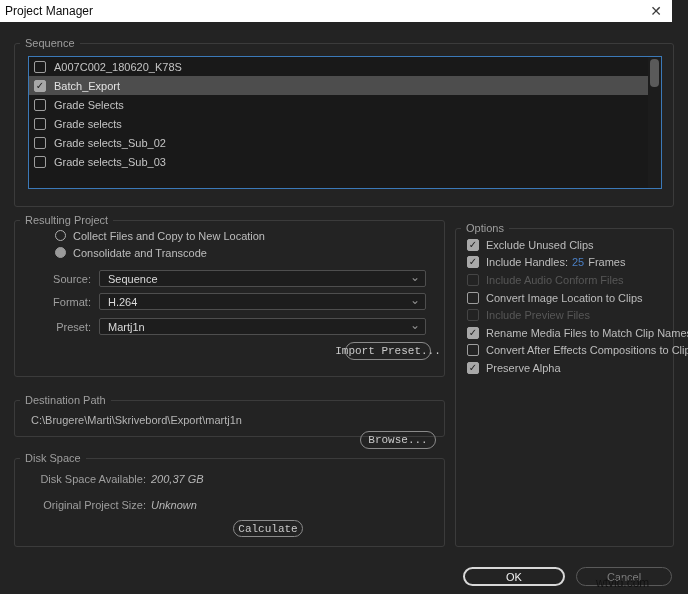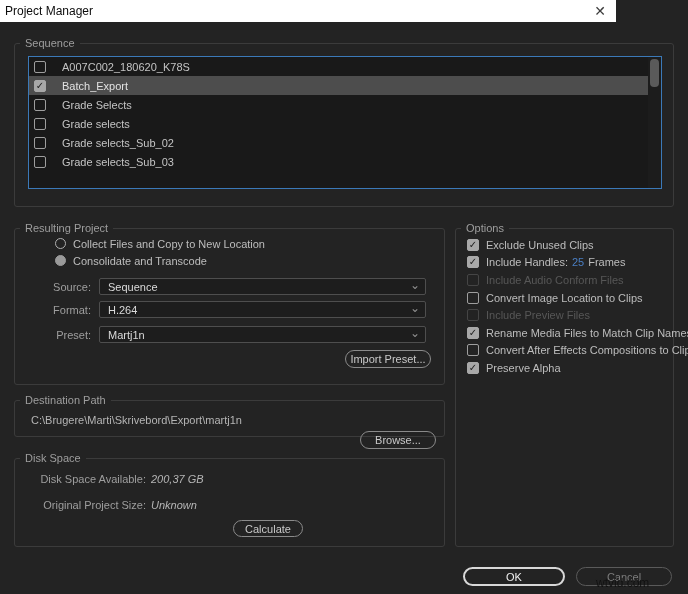--- a/index.html
+++ b/index.html
@@ -7,21 +7,21 @@
   body {
     font-family: "Liberation Sans", sans-serif;
     background: #232323;
     overflow: hidden;
     -webkit-font-smoothing: antialiased;
   }
   .dialog { position: relative; width: 688px; height: 594px; background: #232323; }
 
   
   .titlebar {
-    position: absolute; top: 0; left: 0; width: 616px; height: 22px;
+    position: absolute; top: 0; left: 0; width: 672px; height: 22px;
     background: #ffffff; display: flex; align-items: center; justify-content: space-between;
     padding: 0 10px 0 5px;
   }
   .titlebar .title { font-size: 12px; color: #0c0c0c; }
   .titlebar .close { font-size: 14px; color: #3c3c3c; cursor: default; line-height: 14px; }
 
   
   .group {
     position: absolute; border: 1px solid #3b3b3b; border-radius: 3px;
   }
@@ -29,21 +29,21 @@
     position: absolute; top: -7px; left: 5px; background: #232323;
     padding: 0 5px; font-size: 11px; color: #9e9e9e; white-space: nowrap;
   }
 
   
   .seq-list {
     position: absolute; left: 13px; top: 12px; width: 634px; height: 133px;
     background: #191919; border: 1px solid #3b79b8; overflow: hidden;
   }
   .seq-row {
-    display: flex; align-items: center; height: 19px; padding-left: 5px; gap: 16px;
+    display: flex; align-items: center; height: 19px; padding-left: 5px; gap: 8px;
     font-size: 11px; color: #c4c4c4; white-space: nowrap;
   }
   .seq-row.selected { background: #4d4d4d; color: #e2e2e2; }
   .cb {
     width: 12px; height: 12px; flex: 0 0 12px; border: 1px solid #9e9e9e; border-radius: 2px;
     background: transparent; font-size: 10px; line-height: 10px; text-align: center; color: #1d1d1d;
   }
   .cb.checked { background: #a8a8a8; border-color: #a8a8a8; }
   .cb.disabled { border-color: #454545; }
   .scrollbar {
@@ -75,21 +75,21 @@
   .select .value {
     position: absolute; left: 8px; top: 2px; font-size: 11px; color: #dadada; white-space: nowrap;
   }
   .select .chev {
     position: absolute; right: 5px; top: -1px; font-size: 12px; color: #8f8f8f;
   }
 
   
   .pill {
     position: absolute; border: 1px solid #8a8a8a; border-radius: 9px; background: transparent;
-    color: #c9c9c9; font-size: 11px; font-family: Liberation Sans, sans-serif;
+    color: #c9c9c9; font-size: 11px; font-family: Liberation Mono, monospace;
     display: flex; align-items: center; justify-content: center; white-space: nowrap;
   }
 
   
   .opt-rows { position: absolute; left: 0; top: 7px; width: 100%; }
   .opt-row {
     display: flex; align-items: center; gap: 7px; height: 17.6px; padding-left: 11px;
     font-size: 11px; color: #bdbdbd; white-space: nowrap;
   }
   .opt-row .gap4 { margin-left: -3px; }
@@ -155,21 +155,21 @@
       <div class="seq-row">
         <span class="cb"></span>
         <span>Grade selects_Sub_03</span>
       </div>
       <div class="scrollbar">
         <div class="scroll-thumb"></div>
       </div>
     </div>
   </div>
 
-  <div class="group" style="left:14px; top:228px; width:431px; height:157px;">
+  <div class="group" style="left:14px; top:220px; width:431px; height:157px;">
     <span class="group-label">Resulting Project</span>
 
     <div class="radio-row" style="top:9px;">
       <span class="radio"></span>
       <span class="radio-label">Collect Files and Copy to New Location</span>
     </div>
     <div class="radio-row" style="top:26px;">
       <span class="radio selected"></span>
       <span class="radio-label">Consolidate and Transcode</span>
     </div>

